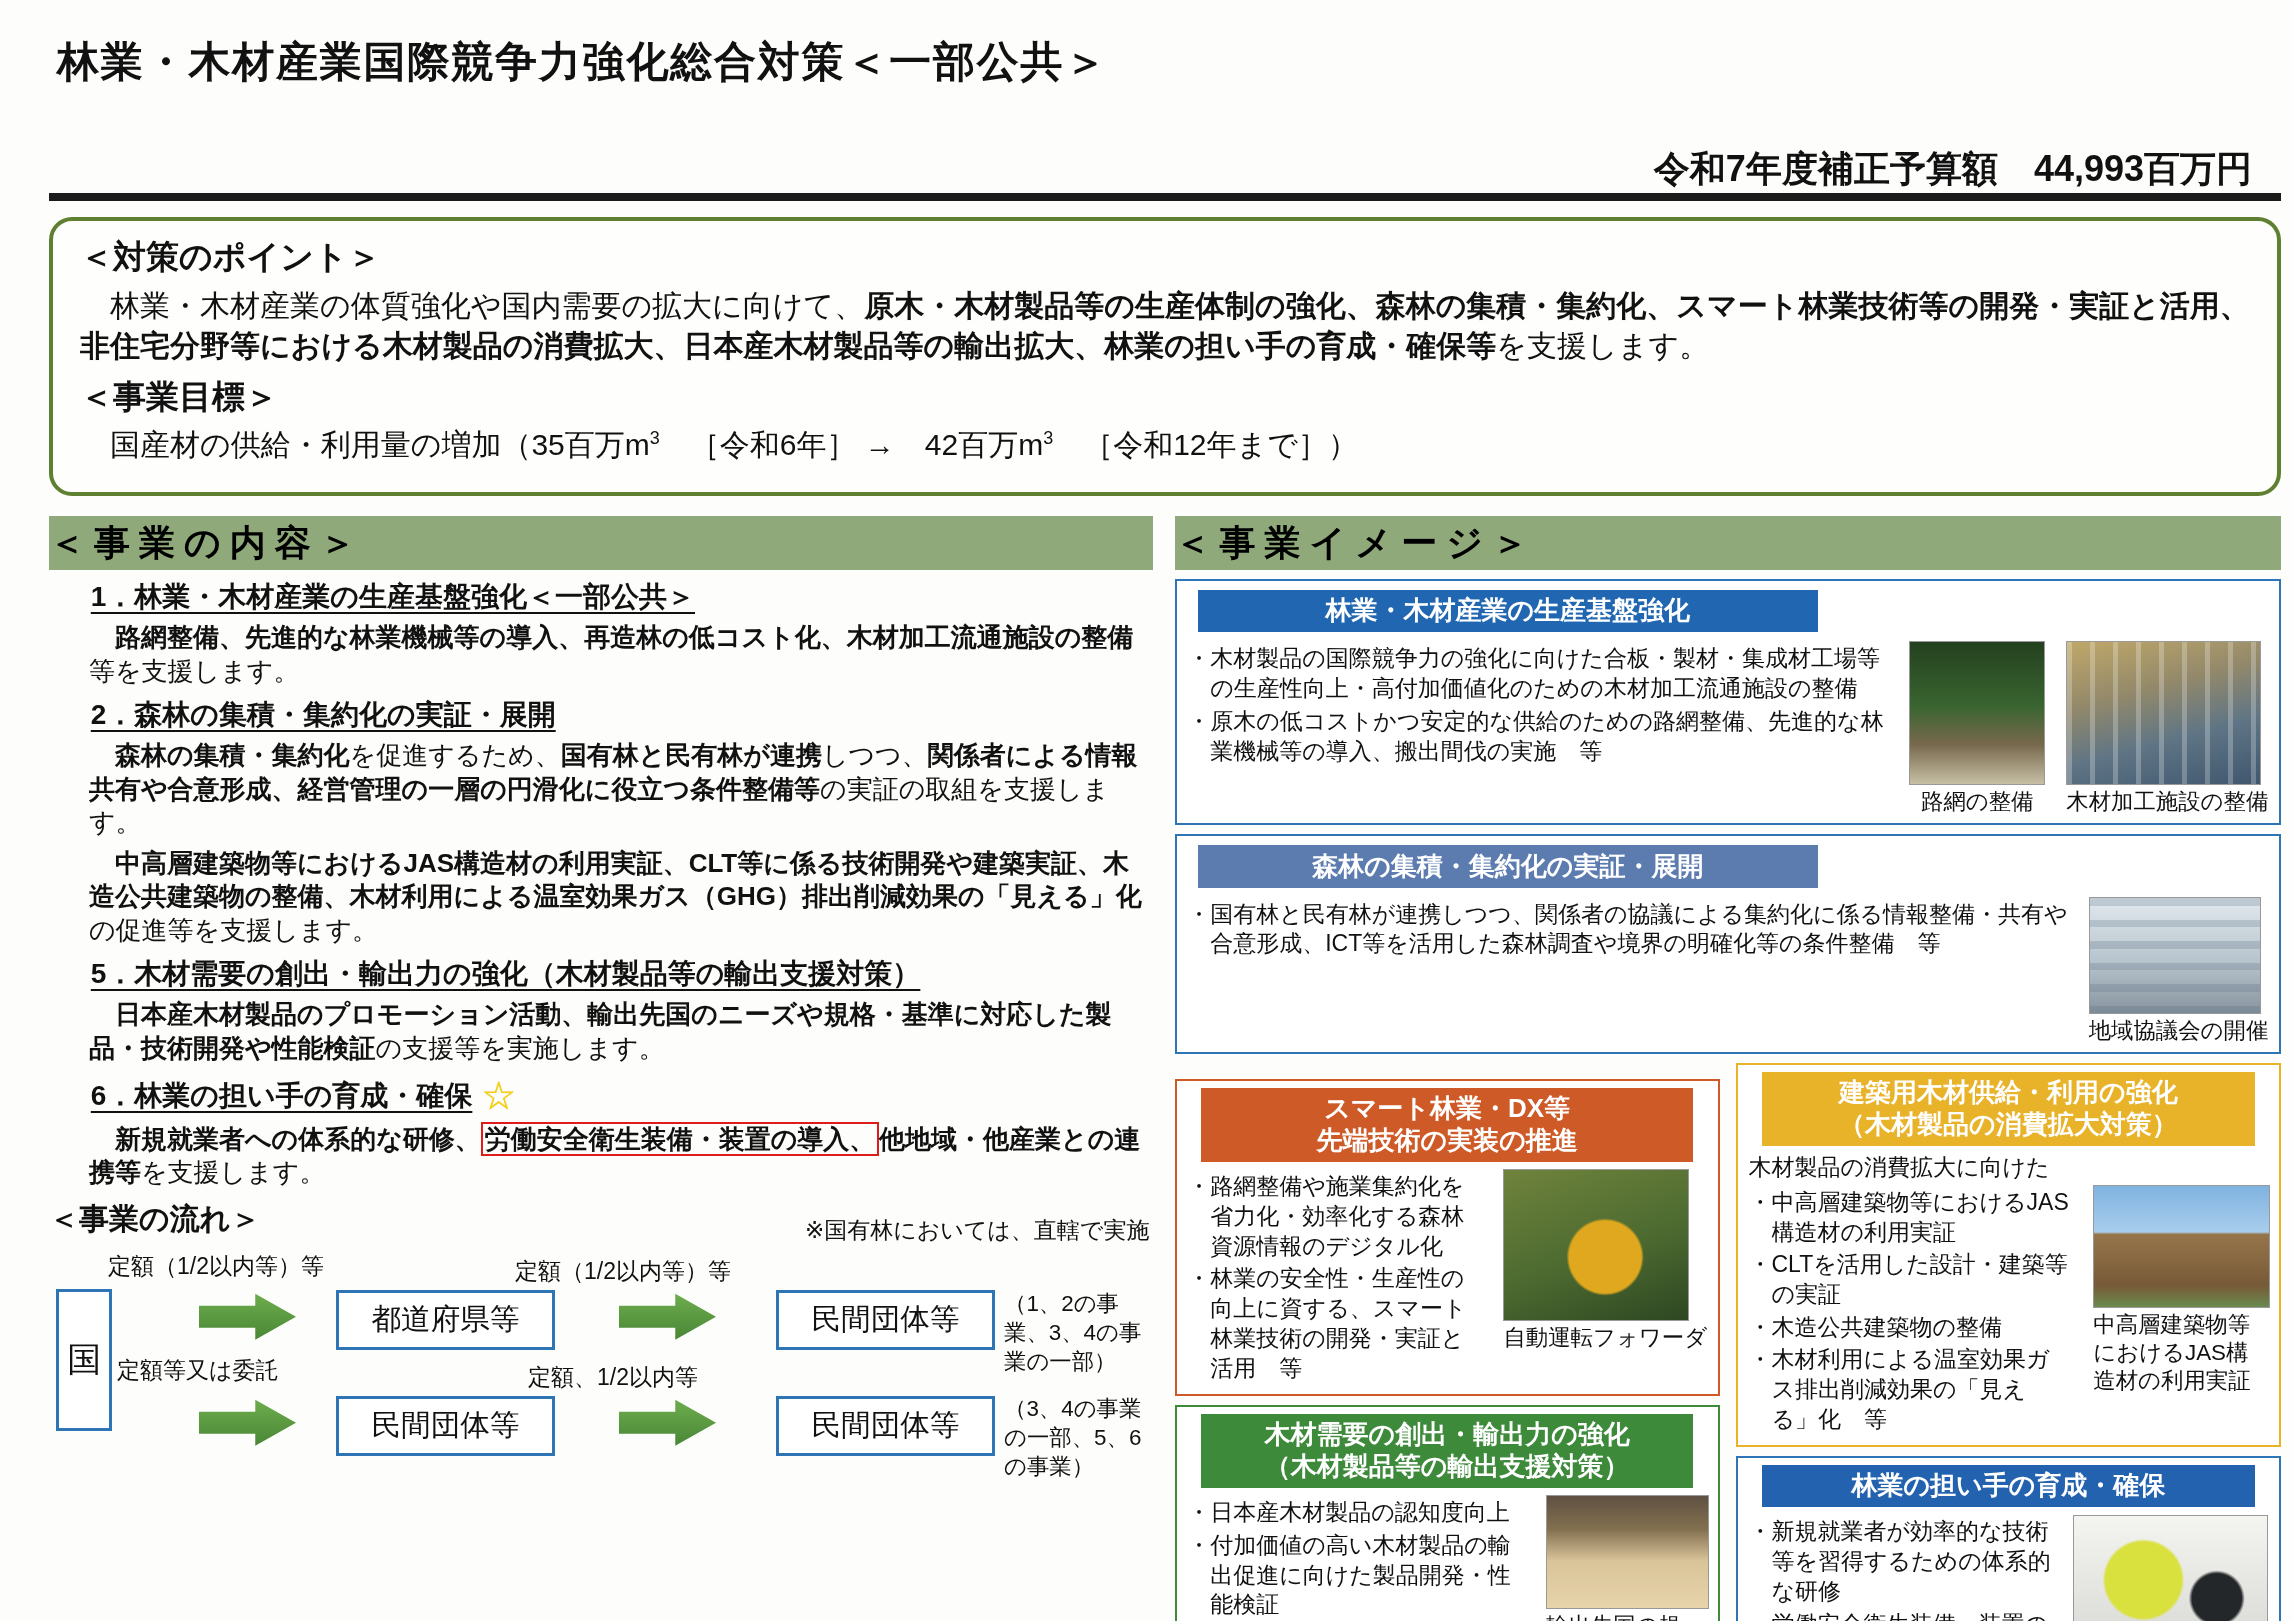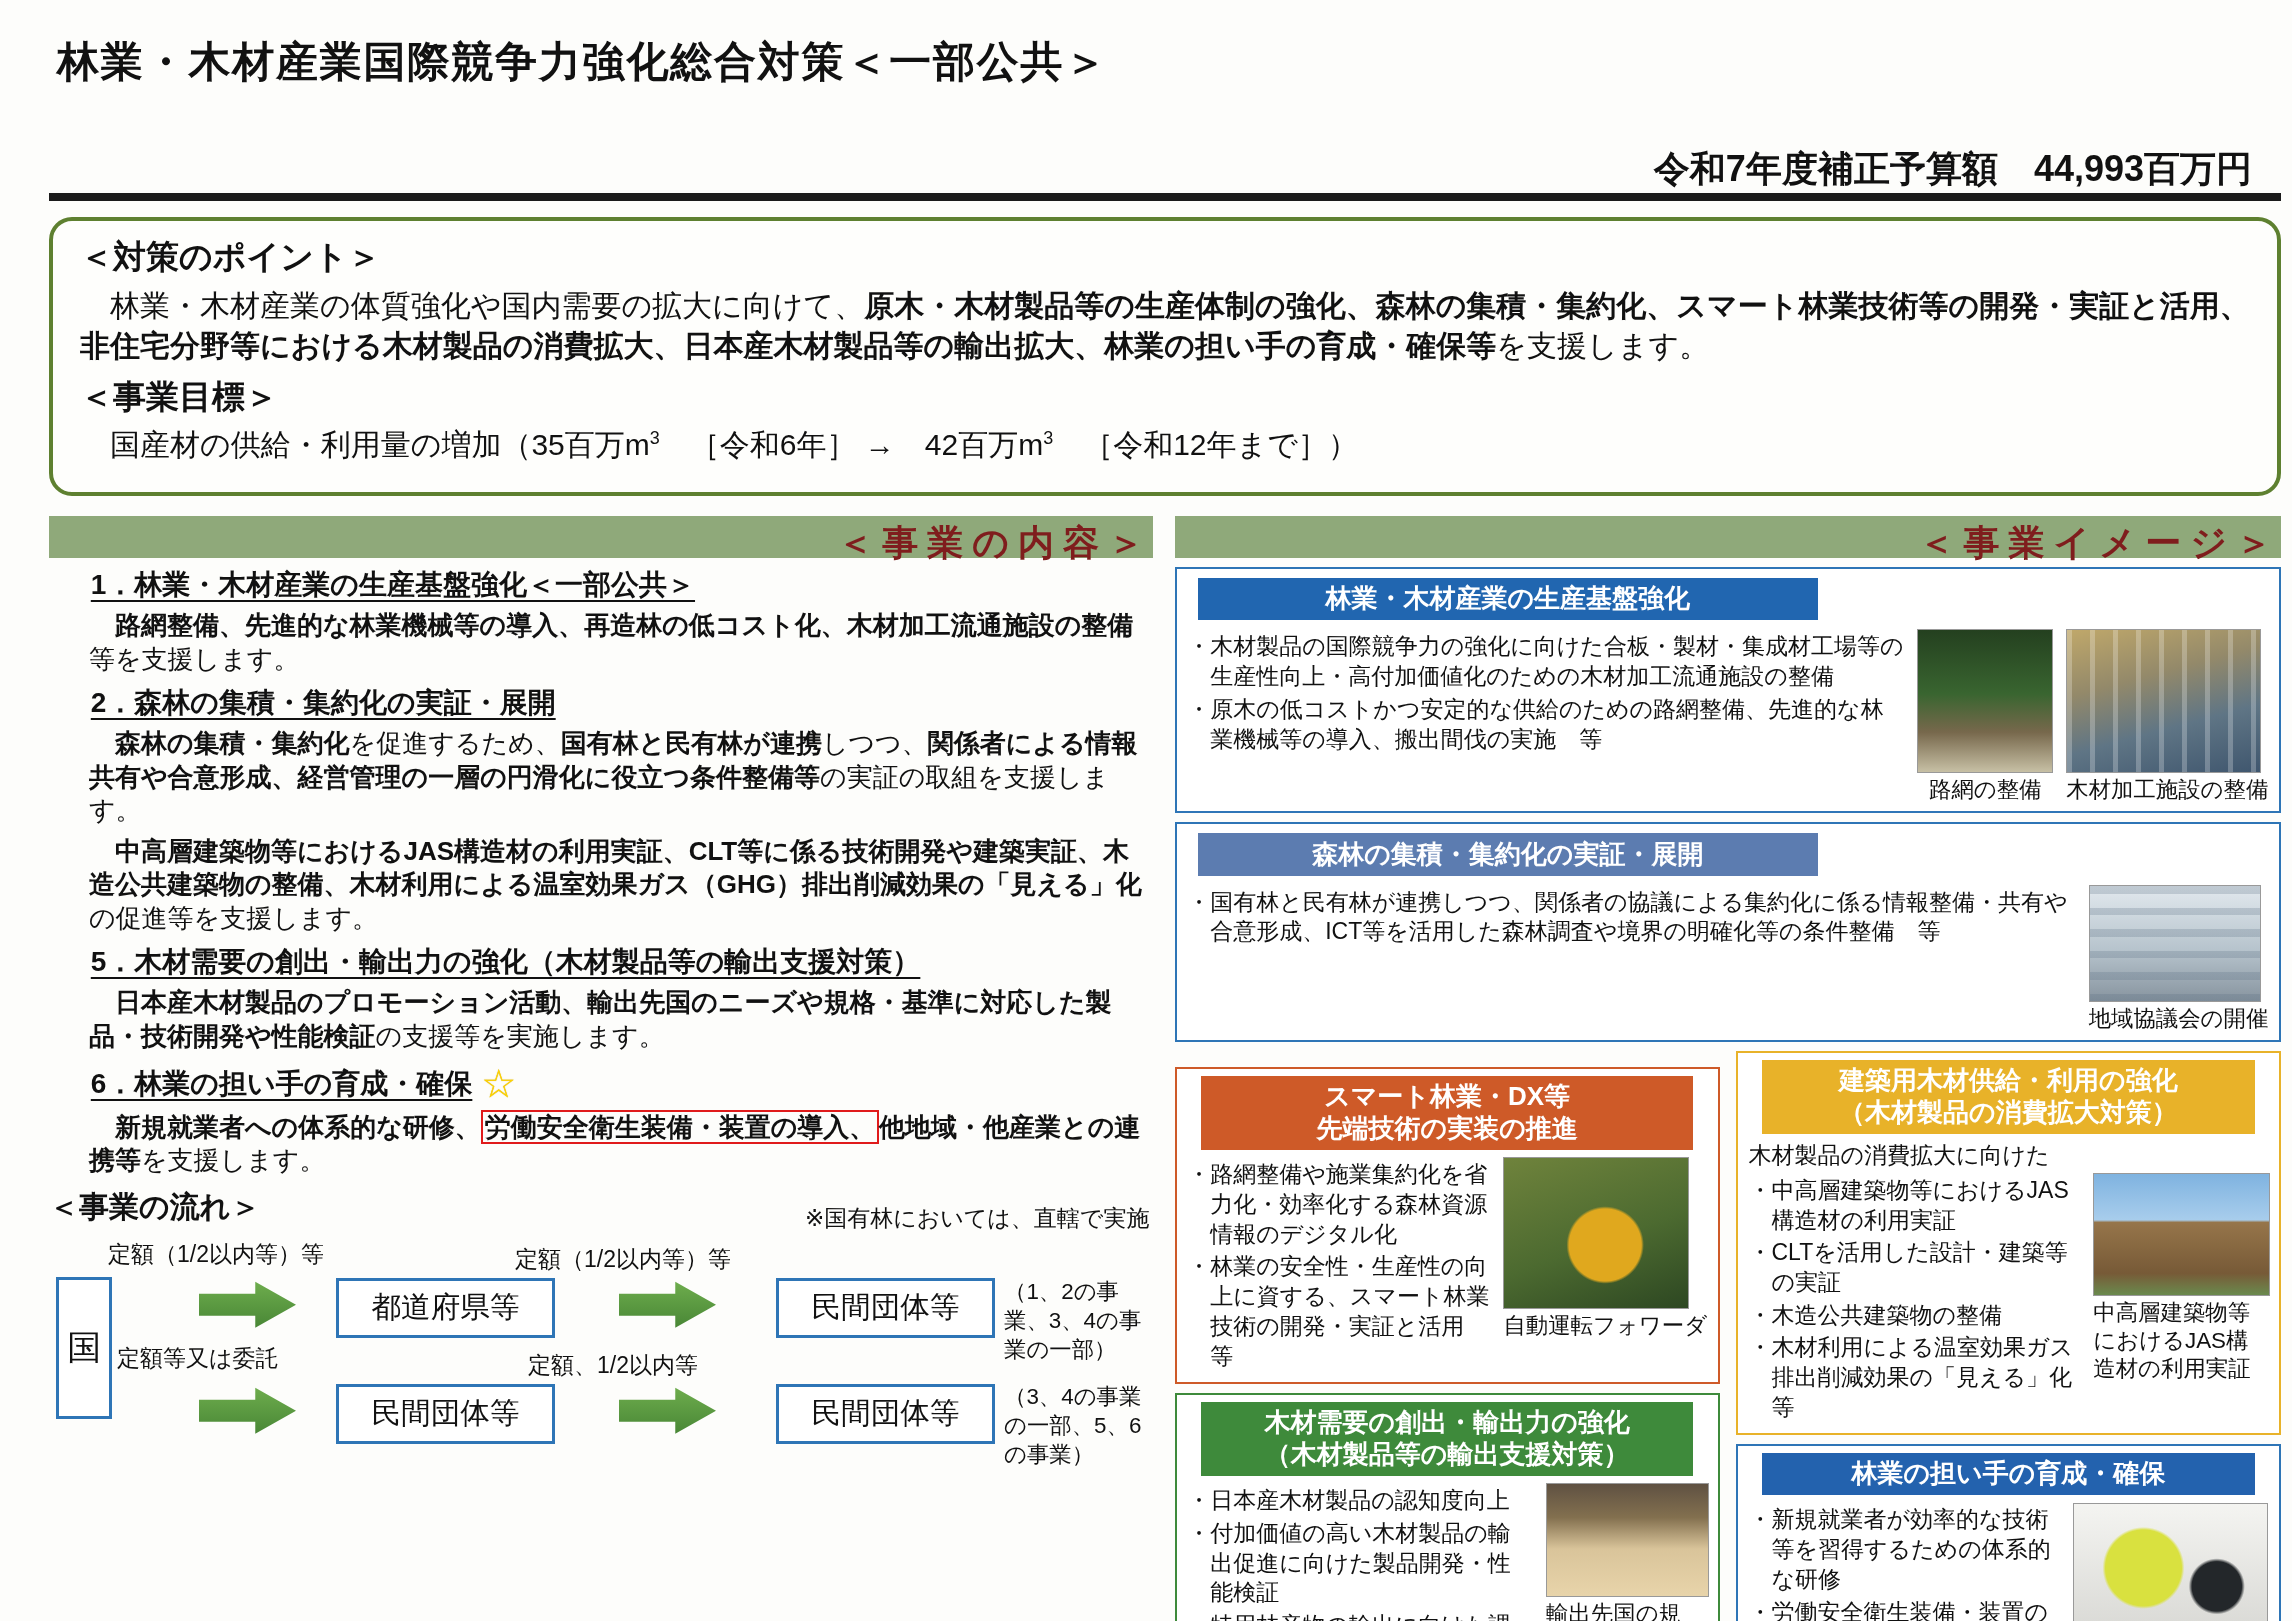--- a/index.html
+++ b/index.html
@@ -13,22 +13,22 @@
   .black-rule{position:absolute;left:49px;top:193px;width:2232px;height:8px;background:#1b1b1b;}
   
   .points-box{position:absolute;left:49px;top:217px;width:2232px;height:279px;box-sizing:border-box;
               border:4.5px solid #5e8030;border-radius:23px;padding:10.7px 27px;background:#fefefc;}
   .pb-h{font-size:33px;font-weight:bold;margin:3.6px 0 5.4px 0;}
   .pb-p{font-size:30px;line-height:1.34;margin:0 0 9px 0;}
   
   .cols{position:absolute;left:49px;top:516px;width:2232px;display:flex;gap:21.5px;}
   .col-left{width:1104px;flex:none;}
   .col-right{flex:1;min-width:0;}
-  .band{height:42px;line-height:54px;background:#8fa97a;text-align:right;
-        font-size:36px;font-weight:bold;letter-spacing:9px;color:#7f1d1d;}
+  .band{height:54px;line-height:54px;background:#8fa97a;text-align:left;
+        font-size:36px;font-weight:bold;letter-spacing:9px;color:#000000;}
   
   .sec{margin-top:8px;margin-left:40px;}
   .sec-h{font-size:28px;font-weight:bold;text-decoration:underline;text-underline-offset:6.3px;margin:5.4px 0 5.4px 1.8px;}
   .sec-b{font-size:26px;line-height:1.28;margin:0;}
   .star{color:#ffd400;font-weight:normal;text-decoration:none;display:inline-block;font-size:39px;
         vertical-align:-3.6px;margin-left:9px;text-shadow:0 0 0.9px #c8a000;}
   .redbox{border:2.7px solid #e01b1b;padding:0 1.8px;}
   
   .flow{position:relative;height:272px;margin-top:9px;}
   .flow-h{font-size:30px;font-weight:bold;}
@@ -43,21 +43,21 @@
   .fnote{position:absolute;font-size:22.4px;line-height:1.3;width:157px;}
   
   .ibox{border:2.7px solid #2e75b6;background:#fff;padding:7.2px 10.7px;margin-top:9px;}
   .ibox-h{color:#fff;font-weight:bold;text-align:center;font-size:26px;line-height:1.22;padding:5.4px 7.2px;}
   .hA{background:#2166b0;width:56%;margin:1.8px 0 9px 10.7px;}
   .hB{background:#5c7cb0;width:56%;margin:1.8px 0 9px 10.7px;}
   .ibox-c{border-color:#ce5a28;} .hC{background:#ce5a28;width:92%;margin:0 auto 7.2px auto;}
   .ibox-d{border-color:#e8b229;} .hD{background:#e8b229;width:92%;margin:0 auto 7.2px auto;}
   .ibox-e{border-color:#3e8a3b;} .hE{background:#3e8a3b;width:92%;margin:0 auto 7.2px auto;}
   .ibox-f{border-color:#2e75b6;} .hF{background:#2362ae;width:92%;margin:0 auto 7.2px auto;}
-  .ibody{display:flex;gap:13px;align-items:flex-start;}
+  .ibody{display:flex;gap:21px;align-items:flex-start;}
   .itext{flex:1;min-width:0;}
   .blt{font-size:23px;line-height:1.3;padding-left:23px;text-indent:-23px;margin:2.7px 0;}
   .intro{font-size:23px;line-height:1.3;margin:0 0 1.8px 0;}
   .fig{flex:none;}
   .ph{border:0.9px solid #999;}
   .cap{font-size:22.4px;line-height:1.25;text-align:center;margin-top:2.7px;}
   .cap-left{text-align:left;}
   .ph-factory{width:193px;height:142px;background:
       repeating-linear-gradient(90deg,rgba(255,255,255,.25) 0 5.4px,transparent 5.4px 23px),
       linear-gradient(165deg,#c0a86a 0%,#93896a 35%,#5f7585 65%,#3f566e 100%);}

